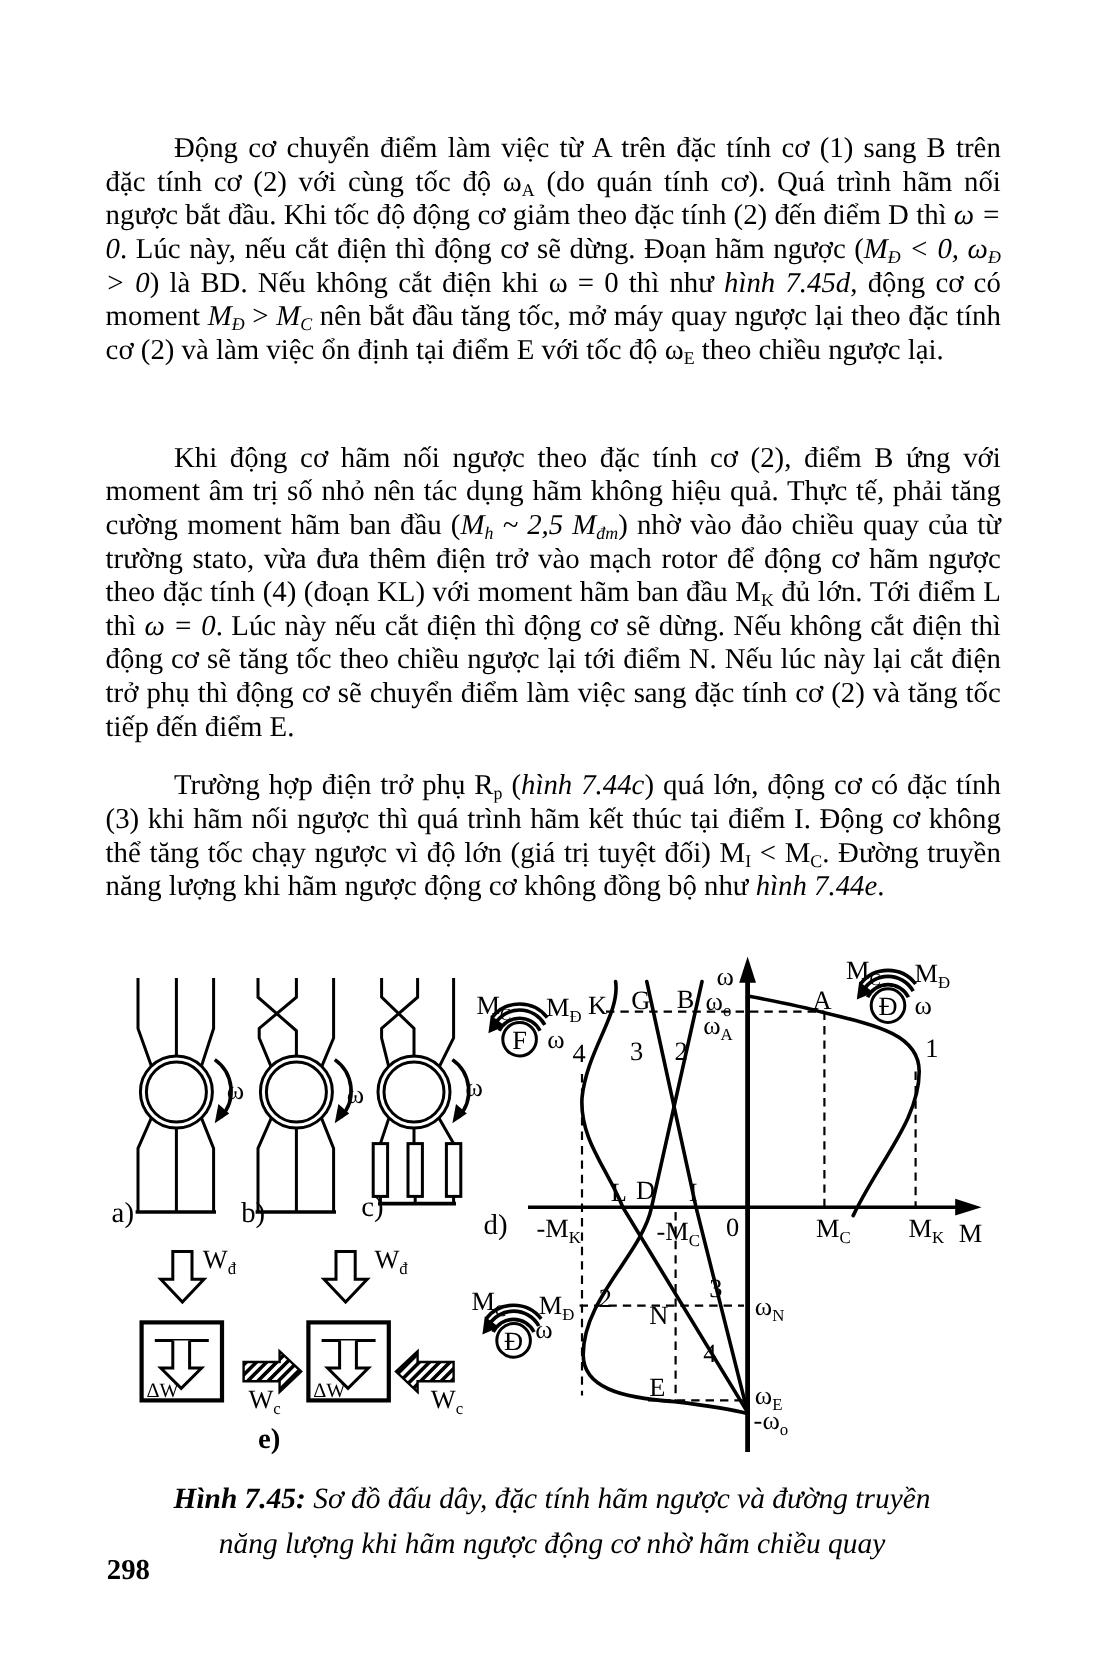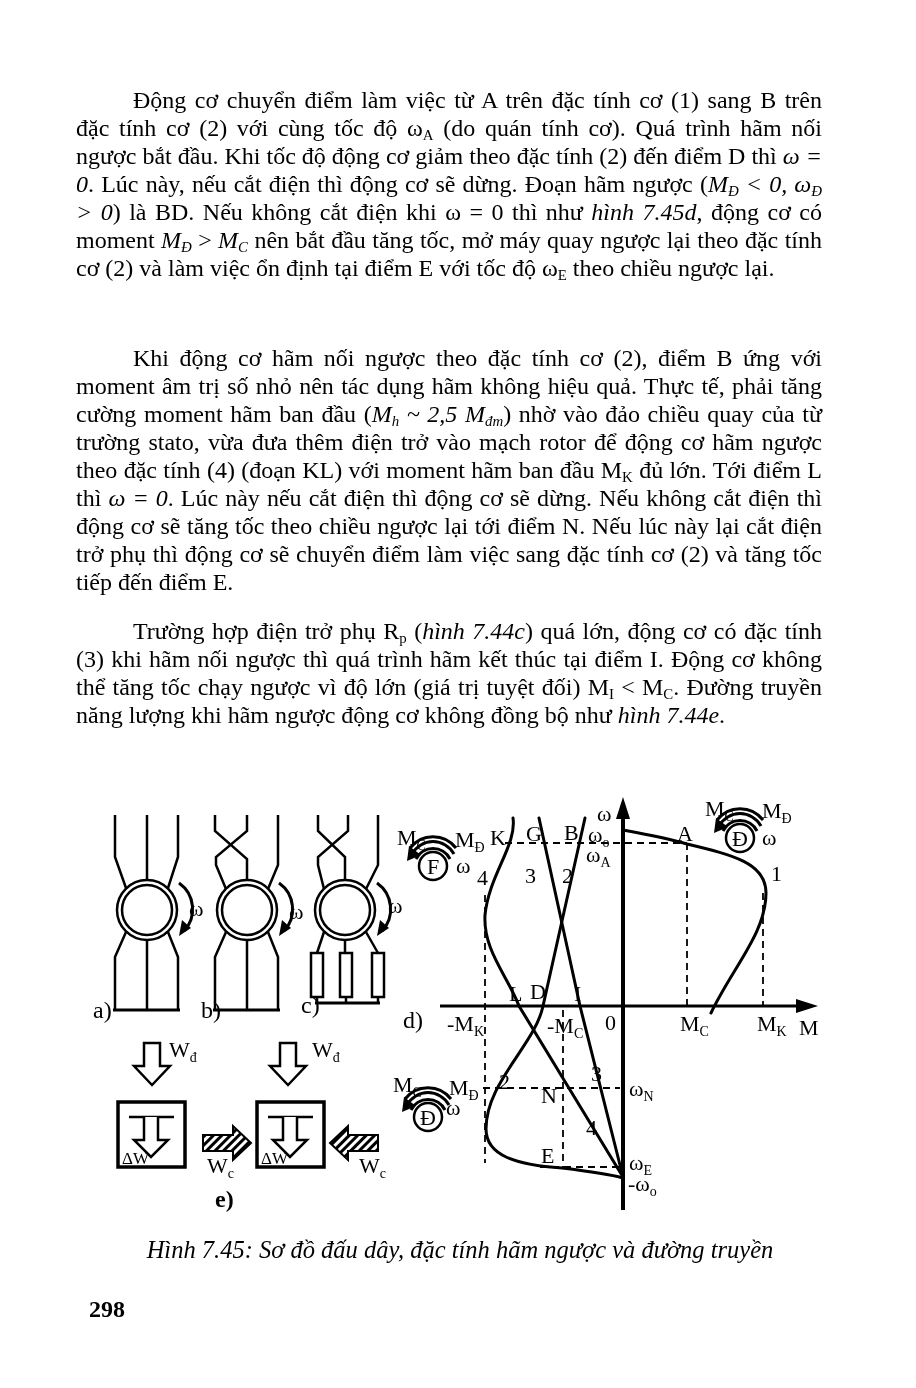--- a/index.html
+++ b/index.html
@@ -1,21 +1,21 @@
 <!DOCTYPE html>
 <html><head>
 <meta charset="utf-8">
 <style>
   html,body{margin:0;padding:0;background:#ffffff;}
   .page{position:relative;width:916px;height:1388px;background:#ffffff;color:#000;
         font-family:"Liberation Serif",serif;overflow:hidden;}
-  .para{position:absolute;left:76px;width:746px;font-size:24px;line-height:28px;
-        text-align:justify;text-indent:57px;}
+  .para{position:absolute;left:88px;width:746px;font-size:24px;line-height:28px;
+        text-align:justify;text-indent:57px;margin-top:24px;}
   .r-i{font-style:italic;}
-  .r-b{font-weight:normal;}
+  .r-b{font-weight:bold;}
   .r-sub{font-size:0.62em;vertical-align:-0.28em;line-height:0;}
   .r-isub{font-style:italic;font-size:0.62em;vertical-align:-0.28em;line-height:0;}
   .caption{position:absolute;left:80px;top:1231px;width:760px;text-align:center;
            font-style:italic;font-size:24.5px;line-height:37px;}
   .pagenum{position:absolute;left:89px;top:1296px;font-size:24px;font-weight:bold;text-align:right;}
   .fig{position:absolute;left:85px;top:795px;}
   .ln{stroke:#000;stroke-width:2.5;fill:none;}
   .ln3{stroke:#000;stroke-width:3;fill:none;}
   .crv{stroke:#000;stroke-width:3;fill:none;stroke-linecap:round;}
   .dash{stroke:#000;stroke-width:1.8;fill:none;stroke-dasharray:7 5;}
@@ -205,17 +205,18 @@
         <polygon class="blk" points="317,317 319,302 331,311"></polygon>
         <text class="ft" x="308" y="297"><tspan>M</tspan><tspan class="fs" dy="5">C</tspan></text>
         <text class="ft" x="364" y="300"><tspan>M</tspan><tspan class="fs" dy="5">Đ</tspan></text>
         <text class="ft" x="361" y="320">ω</text>
       </g>
     </g>
   </svg>
 
   <div class="caption">
     <div><span class="r-b">Hình 7.45:</span><span> Sơ đồ đấu dây, đặc tính hãm ngược và đường truyền</span></div>
+    <div><span>năng lượng khi hãm ngược động cơ nhờ hãm chiều quay</span></div>
   </div>
 
   <div class="pagenum">298</div>
 
 </div>
 
 </body></html>

